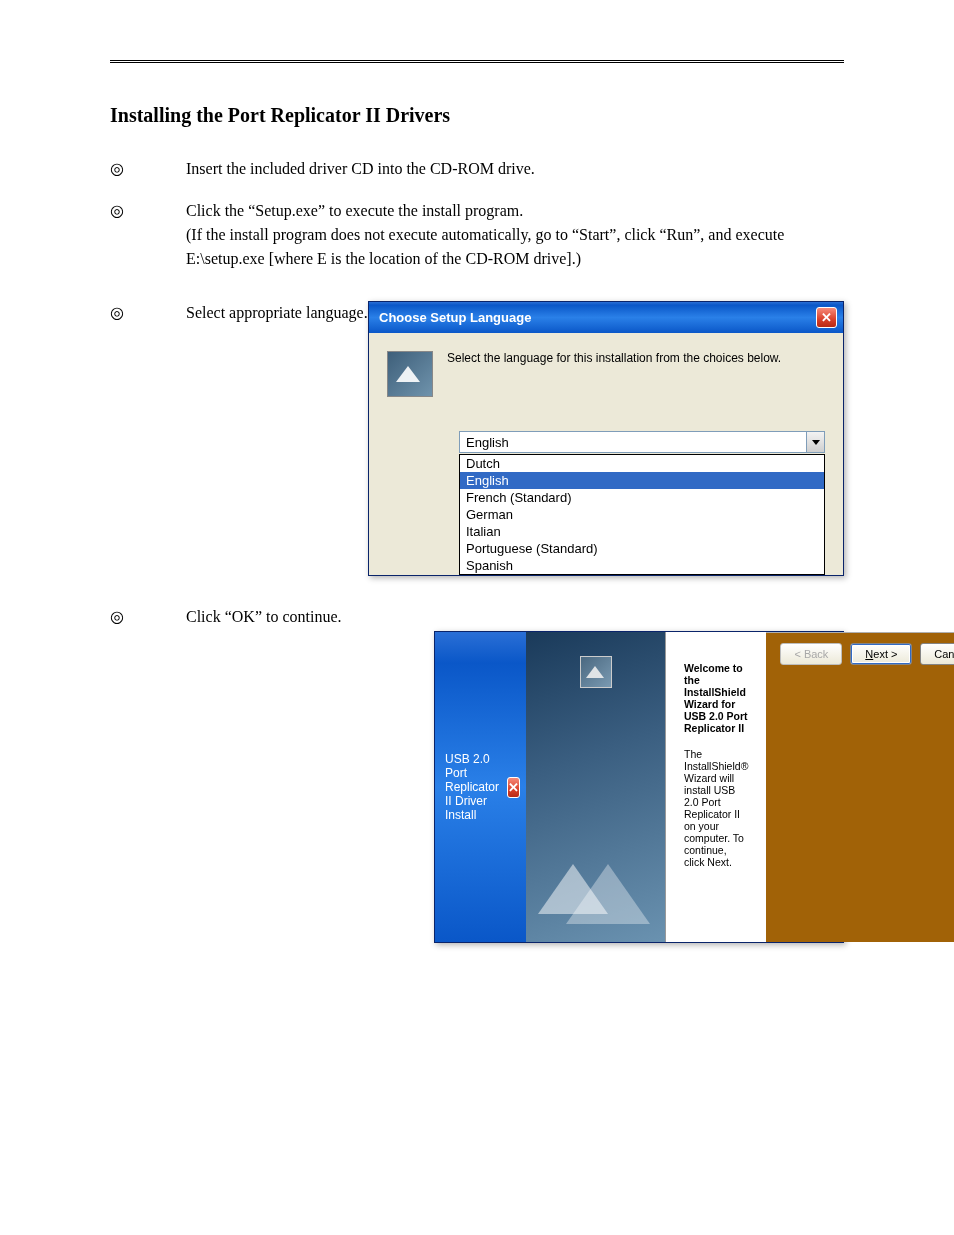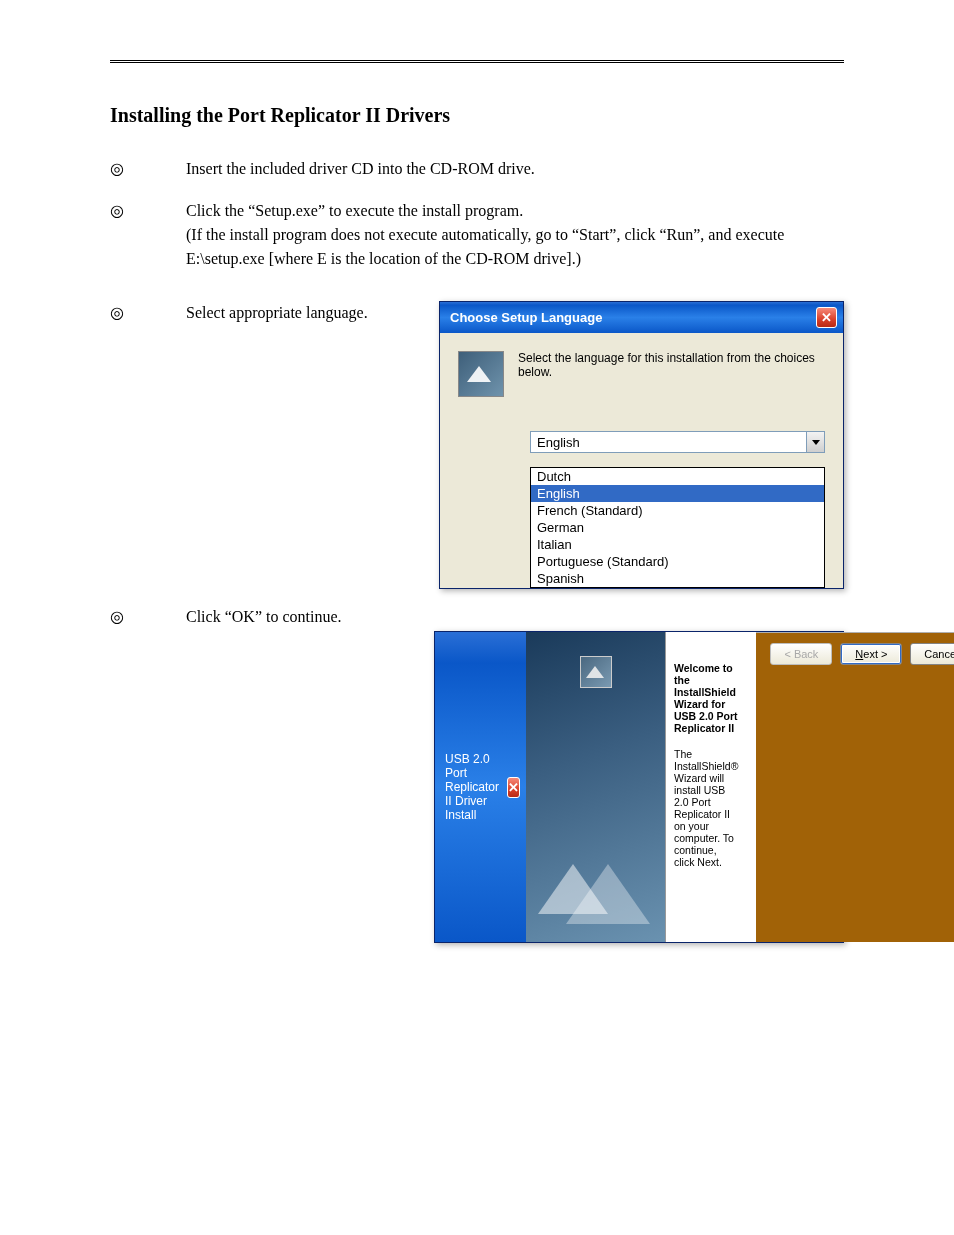--- a/index.html
+++ b/index.html
@@ -45,21 +45,21 @@
   .step3-row, .step4-row { width: 300px; }
   .dialog-host {
     position: absolute;
     right: 0;
   }
   .dlg1-host { top: 0; }
   .dlg2-host { top: 330px; }
 
   
   .win-dialog {
-    width: 405px;
+    width: 476px;
     font-family: Tahoma, sans-serif;
     font-size: 12px;
     border: 1px solid #0a246a;
     background: #ece9d8;
     box-shadow: 2px 2px 6px rgba(0,0,0,0.3);
   }
   .titlebar {
     background: linear-gradient(to bottom, #2a6fd6 0%, #0a57c8 10%, #2a80e8 50%, #0a57c8 100%);
     color: #fff;
     padding: 5px 6px;
@@ -129,21 +129,21 @@
     display:flex; align-items:center; justify-content:center;
   }
   .combo-btn::after {
     content:"";
     width:0;height:0;
     border-left:4px solid transparent;
     border-right:4px solid transparent;
     border-top:5px solid #000;
   }
   .listbox {
-    margin-top: 14px;
+    margin-top: 1px;
     border: 1px solid #000;
     background: #fff;
     font-size: 13px;
   }
   .listbox .opt {
     padding: 1px 6px;
   }
   .listbox .opt.selected {
     background: #316ac5;
     color: #fff;
@@ -175,21 +175,21 @@
     content:"";position:absolute;left:12px;bottom:28px;width:0;height:0;
     border-left:35px solid transparent;border-right:35px solid transparent;border-bottom:50px solid rgba(255,255,255,.5);
   }
   .dlg2-side::before{
     content:"";position:absolute;left:40px;bottom:18px;width:0;height:0;
     border-left:42px solid transparent;border-right:42px solid transparent;border-bottom:60px solid rgba(255,255,255,.35);
   }
   .dlg2-content {
     flex:1;
     background:#fff;
-    padding: 30px 18px 10px 8px;
+    padding: 30px 18px 10px 18px;
     font-size: 10.5px;
   }
   .dlg2-welcome { font-weight: bold; margin-bottom: 14px; }
   .dlg2-footer {
     border-top:1px solid #b0b0b0;
     padding: 10px 14px;
     display:flex;
     justify-content:flex-end;
     gap:8px;
     background:#a16207;

